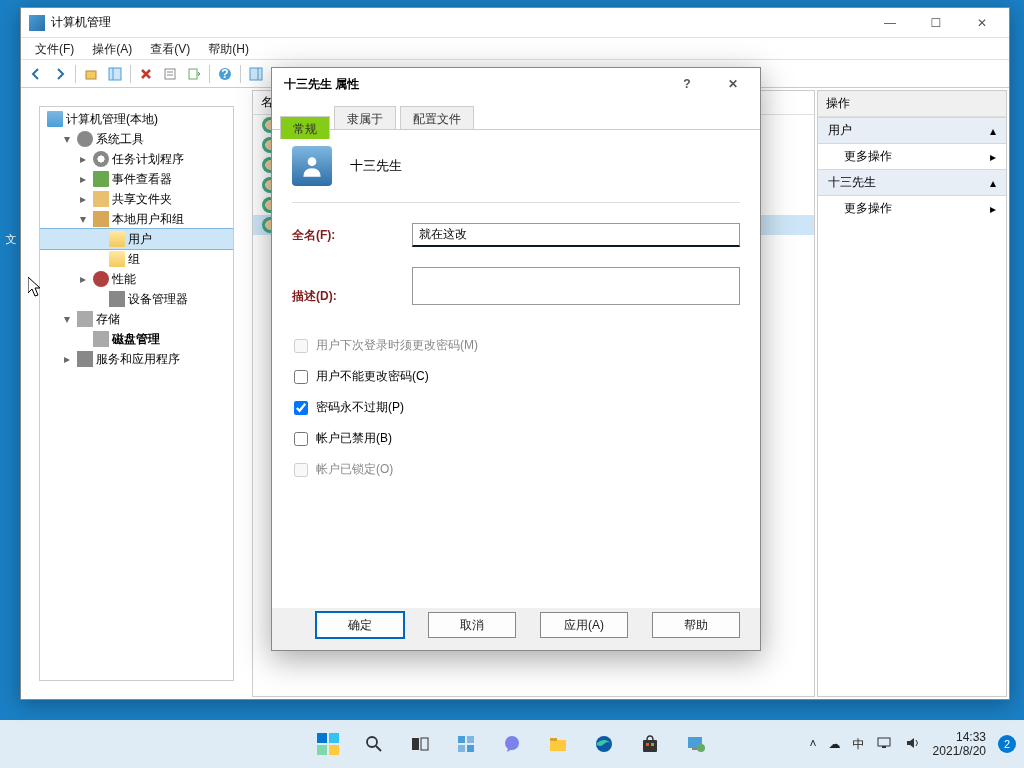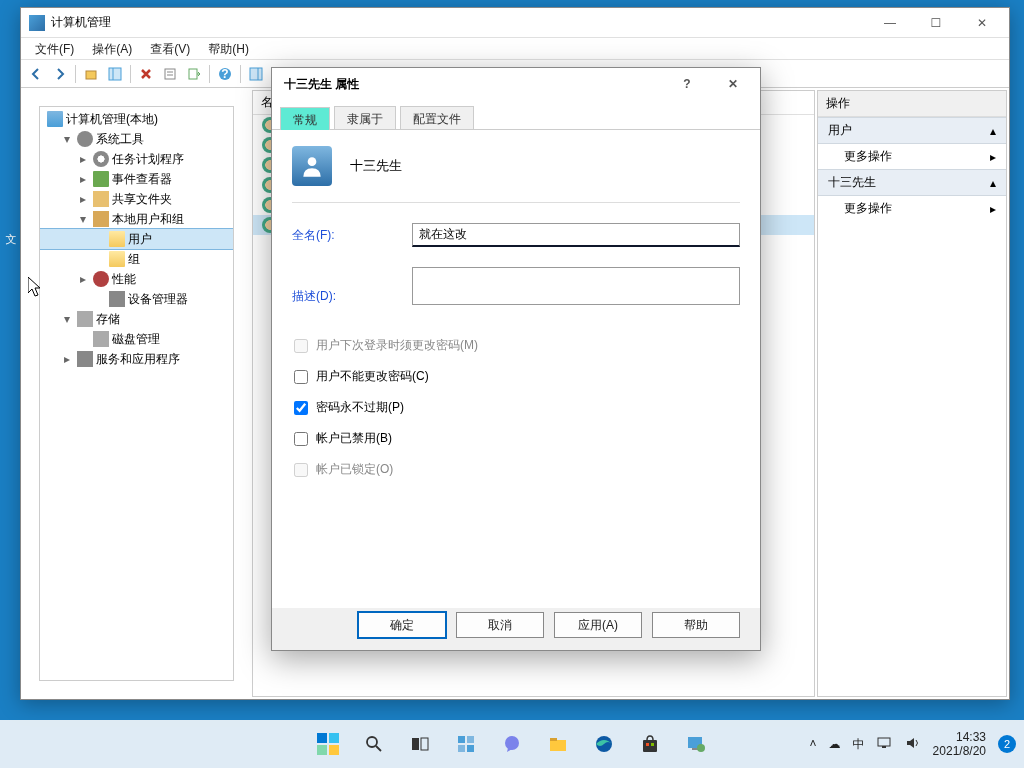--- a/index.html
+++ b/index.html
@@ -60,35 +60,35 @@
 .action-hdr { background: #f0f0f0; padding: 4px 8px; border-bottom: 1px solid #ddd; }
 .action-sec { background: #e8eef5; padding: 4px 10px; border-top: 1px solid #d0d8e0; border-bottom: 1px solid #d0d8e0; display: flex; justify-content: space-between; align-items: center; }
 .action-item { padding: 4px 10px 4px 26px; display: flex; justify-content: space-between; align-items: center; }
 
 
 .dialog { position: absolute; left: 271px; top: 67px; width: 490px; height: 584px; background: #f0f0f0; border: 1px solid #888; box-shadow: 0 8px 30px rgba(0,0,0,.35); }
 .dlg-title { height: 32px; display: flex; align-items: center; justify-content: space-between; padding: 0 4px 0 12px; background: #fff; font-weight: bold; }
 .dlg-ctrls { display: flex; }
 .tabstrip { height: 30px; display: flex; padding-top: 6px; background: #fff; border-bottom: 1px solid #ccc; padding-left: 8px; gap: 4px; }
 .tab { padding: 4px 12px; background: #f0f0f0; border: 1px solid #ccc; border-bottom: none; color: #333; }
-.tab.active { background: #5eead4; position: relative; top: 1px; }
+.tab.active { background: #84cc16; position: relative; top: 10px; }
 .dlg-body { padding: 16px 20px; background: #fff; height: 478px; }
 .user-hdr { display: flex; align-items: center; gap: 18px; padding-bottom: 16px; border-bottom: 1px solid #ddd; }
 .user-av { width: 40px; height: 40px; background: linear-gradient(#7fb7e0,#2d6fa8); border-radius: 4px; display: flex; align-items: center; justify-content: center; }
 .user-av svg { width: 26px; height: 26px; }
 .form-row { display: flex; align-items: center; margin-top: 20px; }
-.form-lbl { width: 120px; color: #1d4ed8; }
+.form-lbl { width: 120px; color: #7f1d1d; font-weight: bold; }
 .form-inp { flex: 1; height: 24px; border: 1px solid #999; padding: 2px 6px; font-size: 12px; outline: none; }
 .form-inp.focus { border-bottom: 2px solid #0f172a; }
 .form-ta { flex: 1; height: 38px; border: 1px solid #999; resize: none; padding: 2px 6px; }
 .chk-row { display: flex; align-items: center; gap: 8px; margin-top: 14px; padding-left: 2px; }
 .chk-row.dis { color: #888; }
 .chk-row input[type=checkbox] { width: 14px; height: 14px; }
 .dlg-btns { position: absolute; bottom: 12px; left: 0; right: 0; display: flex; justify-content: flex-end; gap: 10px; padding: 0 20px; }
-.dlg-btn { width: 88px; height: 26px; background: #fdfdfd; border: 1px solid #888; color: #222; }
+.dlg-btn { width: 88px; height: 26px; background: #fdfdfd; border: 1px solid #888; color: #222; margin-left: 14px; }
 .dlg-btn.def { border: 1px solid #0067c0; outline: 1px solid #0067c0; }
 
 
 .taskbar { position: absolute; bottom: 0; left: 0; right: 0; height: 48px; background: rgba(240,244,249,0.92); display: flex; align-items: center; justify-content: center; }
 .task-center { display: flex; gap: 6px; align-items: center; }
 .task-btn { width: 40px; height: 40px; display: flex; align-items: center; justify-content: center; border-radius: 4px; }
 .start { display: grid; grid-template-columns: 10px 10px; grid-template-rows: 10px 10px; gap: 2px; }
 .start div:nth-child(1){background:#0078d4}.start div:nth-child(2){background:#35c1f1}.start div:nth-child(3){background:#81d8ac}.start div:nth-child(4){background:#ffc83d}
 .tray { position: absolute; right: 8px; display: flex; align-items: center; gap: 12px; color: #222; font-size: 11px; }
 .tray-time { text-align: right; line-height: 1.2; }
@@ -230,21 +230,21 @@
             <div class="tree-row" style="padding-left: 52px;">
               <span class="exp"></span>
               <span class="ticon ic-dev"></span>
               <span>设备管理器</span>
             </div>
             <div class="tree-row" style="padding-left: 20px;">
               <span class="exp">▾</span>
               <span class="ticon ic-disk"></span>
               <span>存储</span>
             </div>
-            <div class="tree-row" style="padding-left: 36px;">
+            <div class="tree-row" style="padding-left: 36px; font-weight: bold;">
               <span class="exp"></span>
               <span class="ticon ic-disk"></span>
               <span>磁盘管理</span>
             </div>
             <div class="tree-row" style="padding-left: 20px;">
               <span class="exp">▸</span>
               <span class="ticon ic-svc"></span>
               <span>服务和应用程序</span>
             </div>
           </div>

